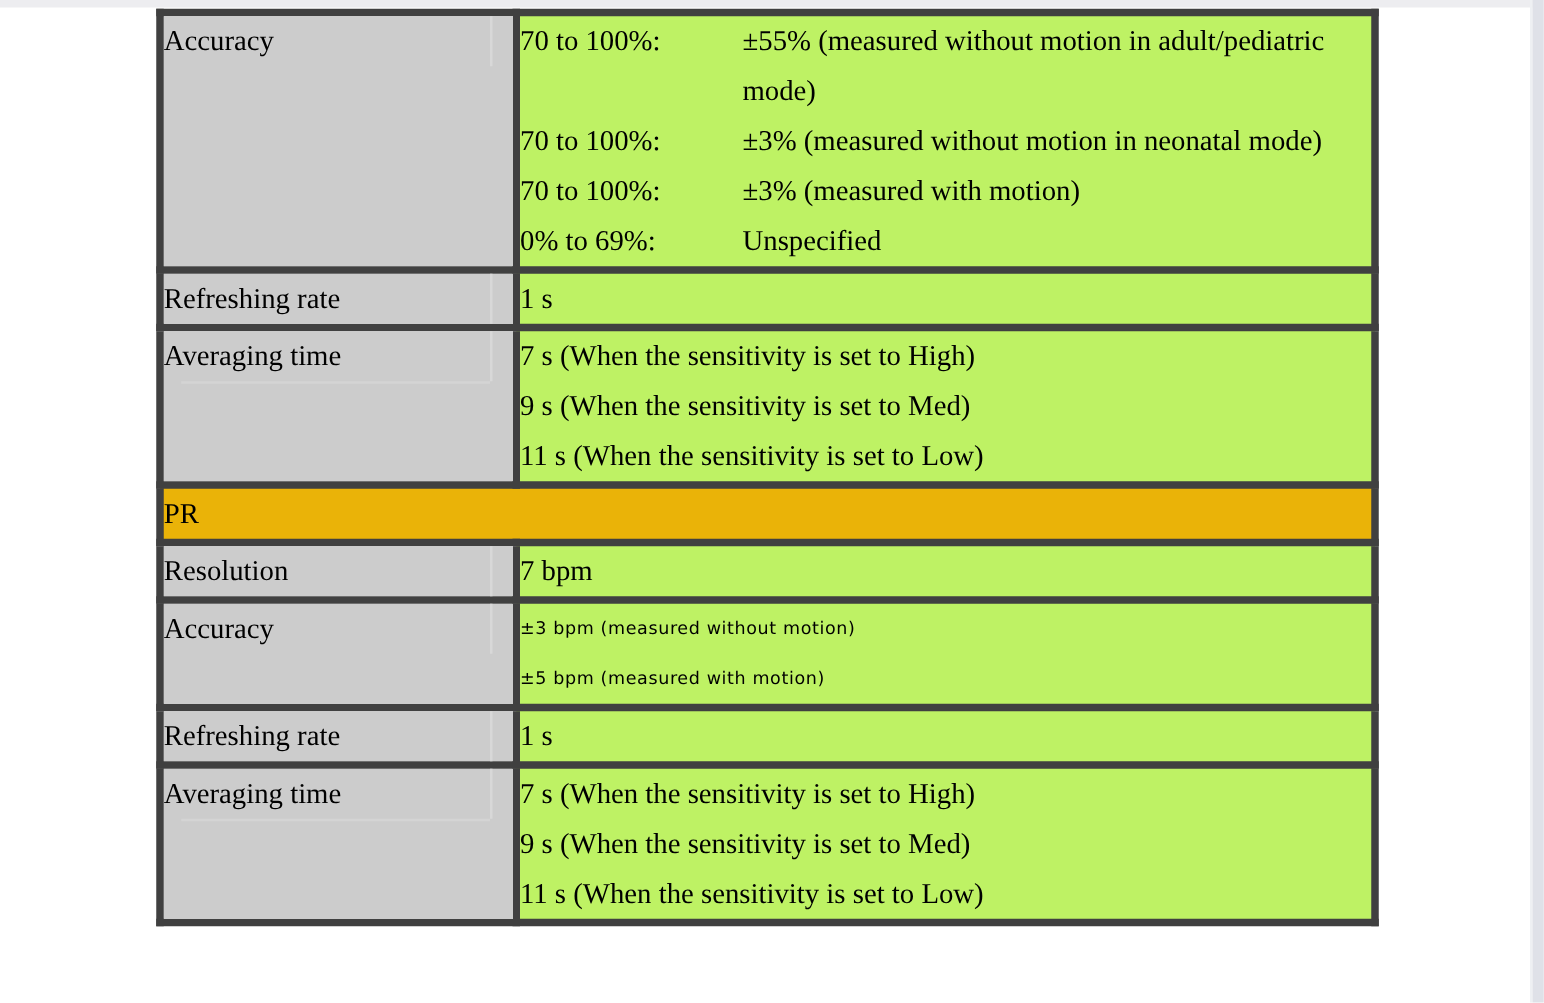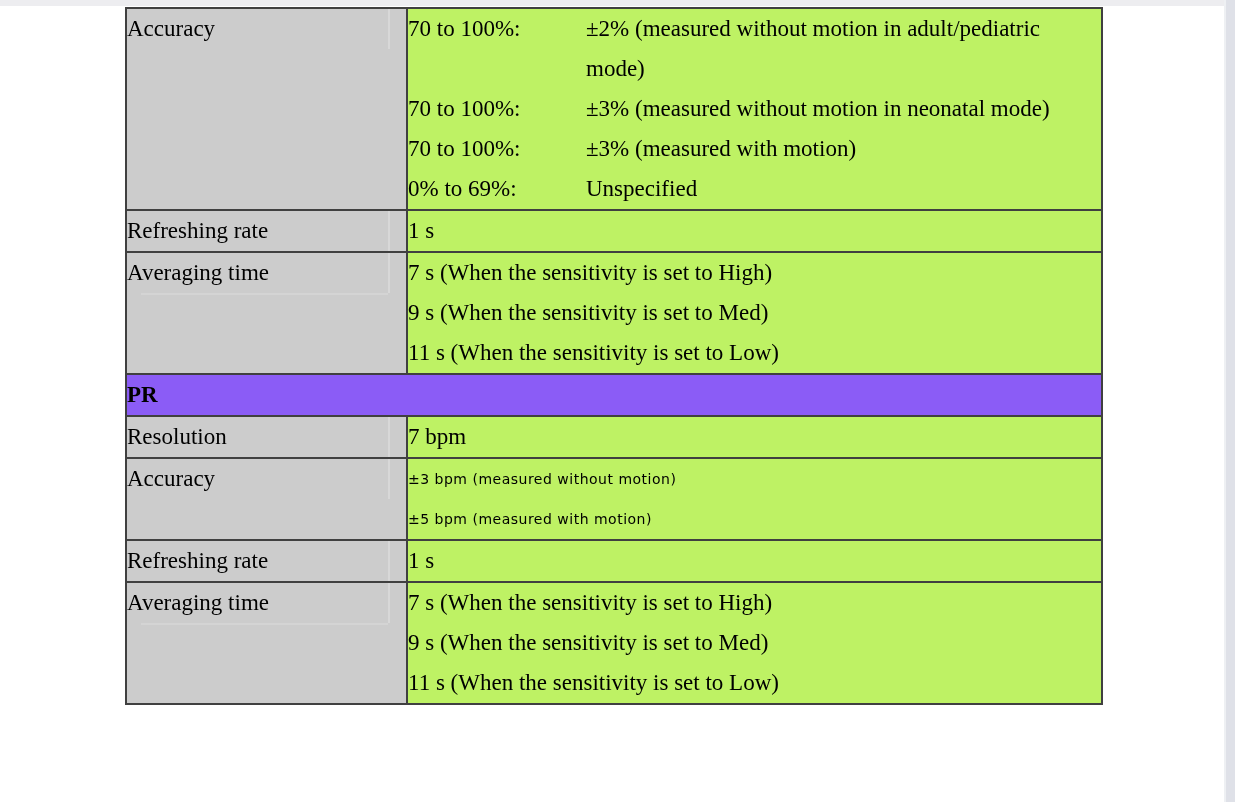--- a/index.html
+++ b/index.html
@@ -49,42 +49,42 @@
   table.spec {
     position: absolute;
     left: 125px;
     top: 7px;
     width: 978px;
     border-collapse: collapse;
     table-layout: fixed;
   }
 
   table.spec td {
-    border: 2px solid #404040;
+    border: 6px solid #404040;
     padding: 0;
     vertical-align: top;
     font-size: 23px;
     line-height: 40px;
   }
 
   td.label {
     width: 279px;
     background: #cccccc;
     padding: 1px 0 4px 18px;
     position: relative;
   }
 
   td.value {
     background: #bef264;
     padding: 1px 0 4px 13px;
   }
 
   td.section {
-    background: #8b5cf6;
-    font-weight: bold;
+    background: #eab308;
+    font-weight: normal;
     padding: 1px 0 4px 18px;
   }
 
   
   td.label .artifact-v {
     position: absolute;
     top: 0;
     left: 261px;
     width: 2px;
     background: #d8d8d8;
@@ -125,21 +125,21 @@
     <tbody>
 
       <tr>
         <td class="label">
           <span class="artifact-v" style="height:40px;"></span>
           <span>Accuracy</span>
         </td>
         <td class="value">
           <div class="acc-grid">
             <div class="k">70 to 100%:</div>
-            <div class="v">±2% (measured without motion in adult/pediatric mode)</div>
+            <div class="v">±55% (measured without motion in adult/pediatric mode)</div>
           </div>
           <div class="acc-grid">
             <div class="k">70 to 100%:</div>
             <div class="v">±3% (measured without motion in neonatal mode)</div>
           </div>
           <div class="acc-grid">
             <div class="k">70 to 100%:</div>
             <div class="v">±3% (measured with motion)</div>
           </div>
           <div class="acc-grid">

